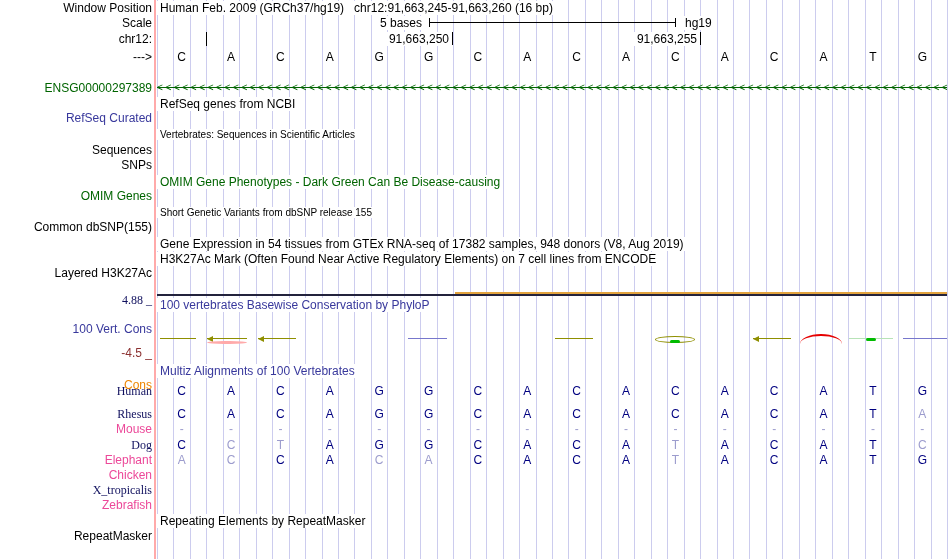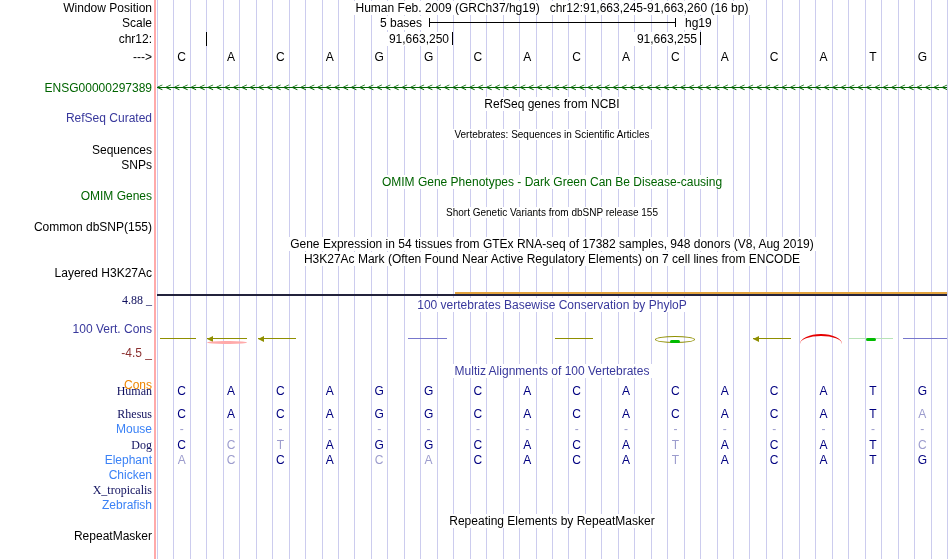--- a/index.html
+++ b/index.html
@@ -4,28 +4,28 @@
 <style>
   html,body{margin:0;padding:0;background:#fff;}
   .screen{position:relative;width:950px;height:559px;background:#fff;
           font-family:"Liberation Sans",sans-serif;font-size:12px;color:#000;overflow:hidden;}
   .gridlines{position:absolute;left:157px;top:0;width:791px;height:559px;
              background:repeating-linear-gradient(90deg,#ccccee 0 1px,transparent 1px 16.458px);}
   .pinkline{position:absolute;left:154px;top:0;width:2px;height:559px;background:#ffaaaa;}
   .row{position:absolute;left:0;width:950px;height:14px;line-height:14px;}
   .llabel{position:absolute;left:0;top:0;width:152px;text-align:right;display:block;white-space:nowrap;}
   .track{position:absolute;left:157px;top:0;width:790px;height:14px;}
-  .tcenter{text-align:center;}
+  .tcenter{}
   .wbg{background:#fff;padding:0 3px;white-space:nowrap;}
   .pre{white-space:pre;}
   .small{font-size:10px;}
   .cells{display:flex;}
   .cells span{flex:1;text-align:center;}
   .c-green{color:#006400;}
-  .c-green2{color:#3b82f6;}
+  .c-green2{color:#ec4899;}
   .c-blue{color:#38389c;}
   .c-navy{color:#10105e;font-family:Liberation Serif, serif;}
   .c-maroon{color:#8b3030;}
   .c-orange{color:#ee8500;}
   .dark{color:#000080;}
   .light{color:#9c9ccd;}
   .vtick{position:absolute;width:1px;background:#000;}
   .scalebar{position:absolute;top:6px;height:0;border-top:1px solid #000;}
   .coordtxt{position:absolute;top:0;white-space:nowrap;}
   .gene-line{position:absolute;left:0;top:6px;width:790px;height:0;border-top:1px solid #006400;}

